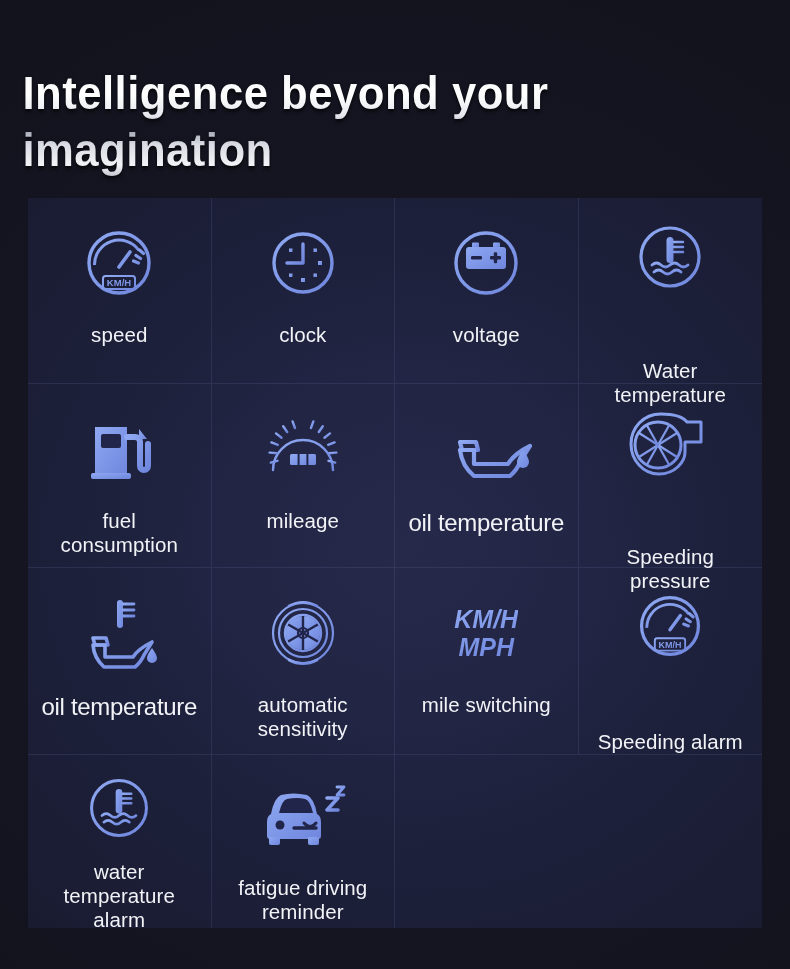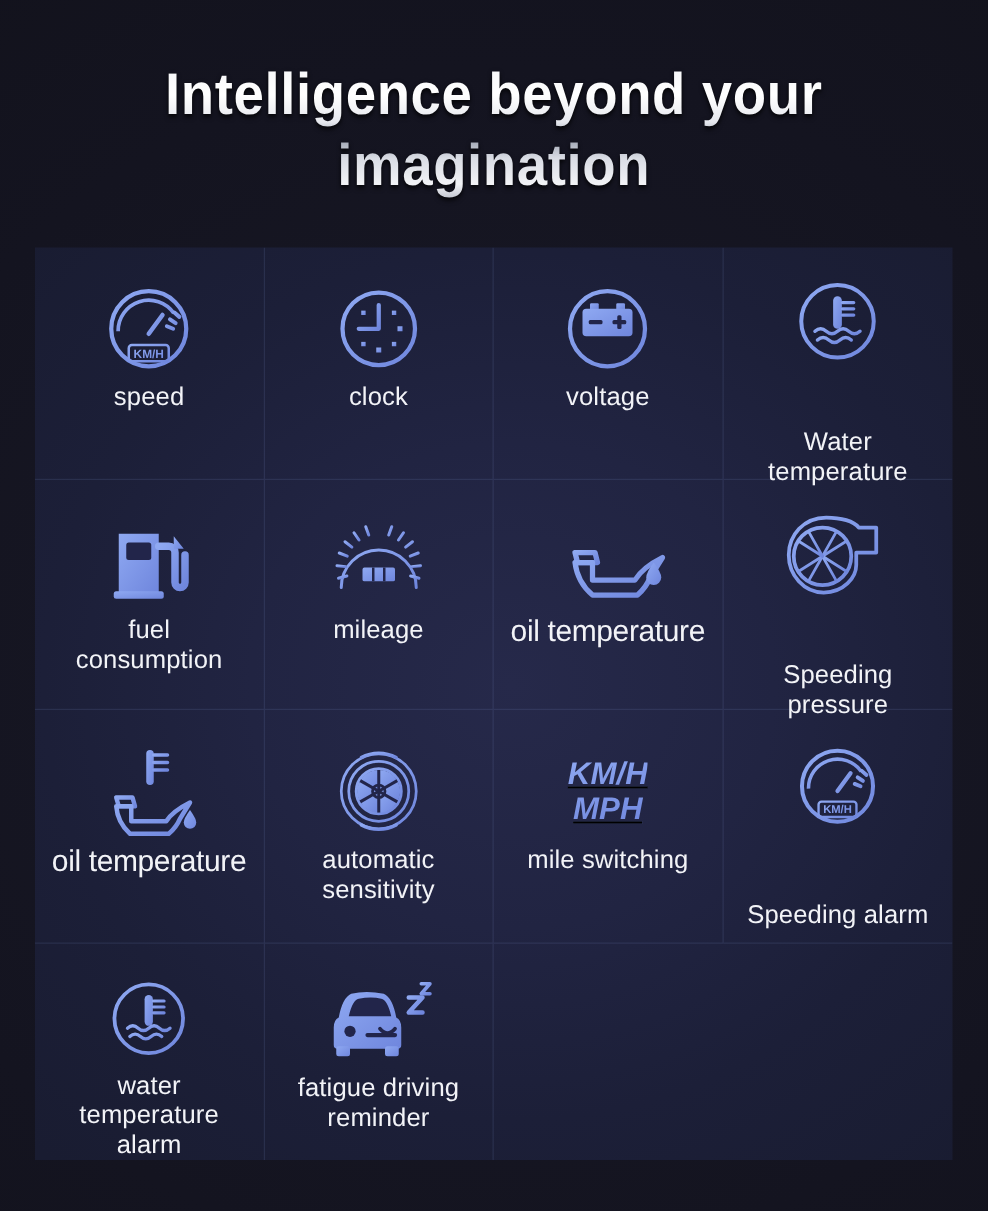--- a/index.html
+++ b/index.html
@@ -13,22 +13,22 @@
   }
   .page {
     position: relative;
     width: 790px;
     height: 969px;
     background: radial-gradient(ellipse 120% 90% at 50% 55%, #191926 0%, #141420 55%, #111119 100%);
   }
 
   
   .title-wrap {
-    padding-top: 46px;
-    text-align: center;
+    padding-top: 64px;
+    text-align: left;
   }
   .title {
     display: inline-block;
     font-family: "Liberation Sans Narrow", "Liberation Sans", sans-serif;
     font-size: 47px;
     font-weight: 700;
     line-height: 1.22;
     letter-spacing: 0.5px;
     width: 640px;
     transform: scaleX(0.93);
@@ -73,25 +73,24 @@
   }
   .cell:nth-child(4n) { border-right: none; gap: 48px; }
   .cell:nth-child(n+13) { border-bottom: none; }
 
   .icon-box {
     height: 86px;
     display: flex;
     align-items: center;
     justify-content: flex-end;
     margin-top: 22px;
-    text-decoration: underline;
   }
   .r4 .icon-box { margin-top: 18px; }
   .label {
-    margin-top: 0;
+    margin-top: 17px;
     color: #f2f3f7;
     font-size: 20.5px;
     line-height: 1.16;
     text-align: center;
     letter-spacing: 0.1px;
     white-space: pre-line;
   }
   .label.small { font-size: 24px; }
   .label.tight { letter-spacing: -0.3px; }
 

